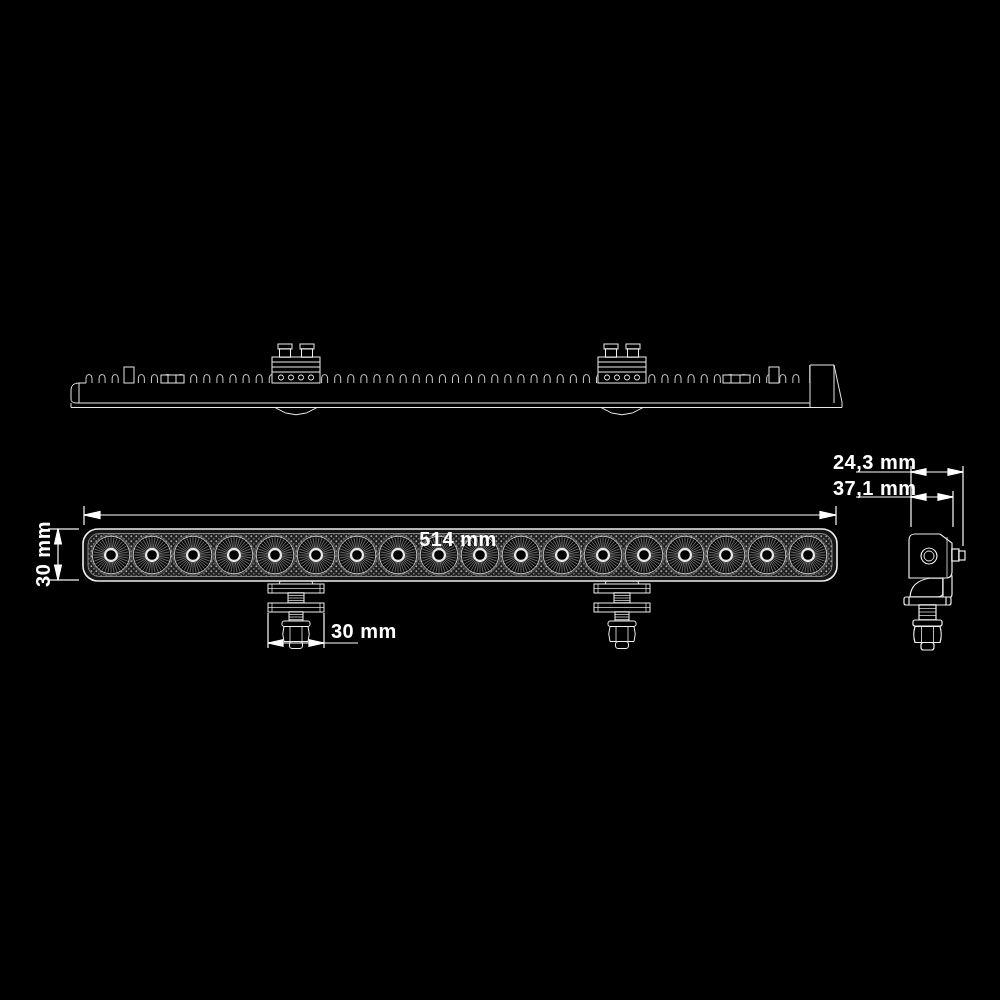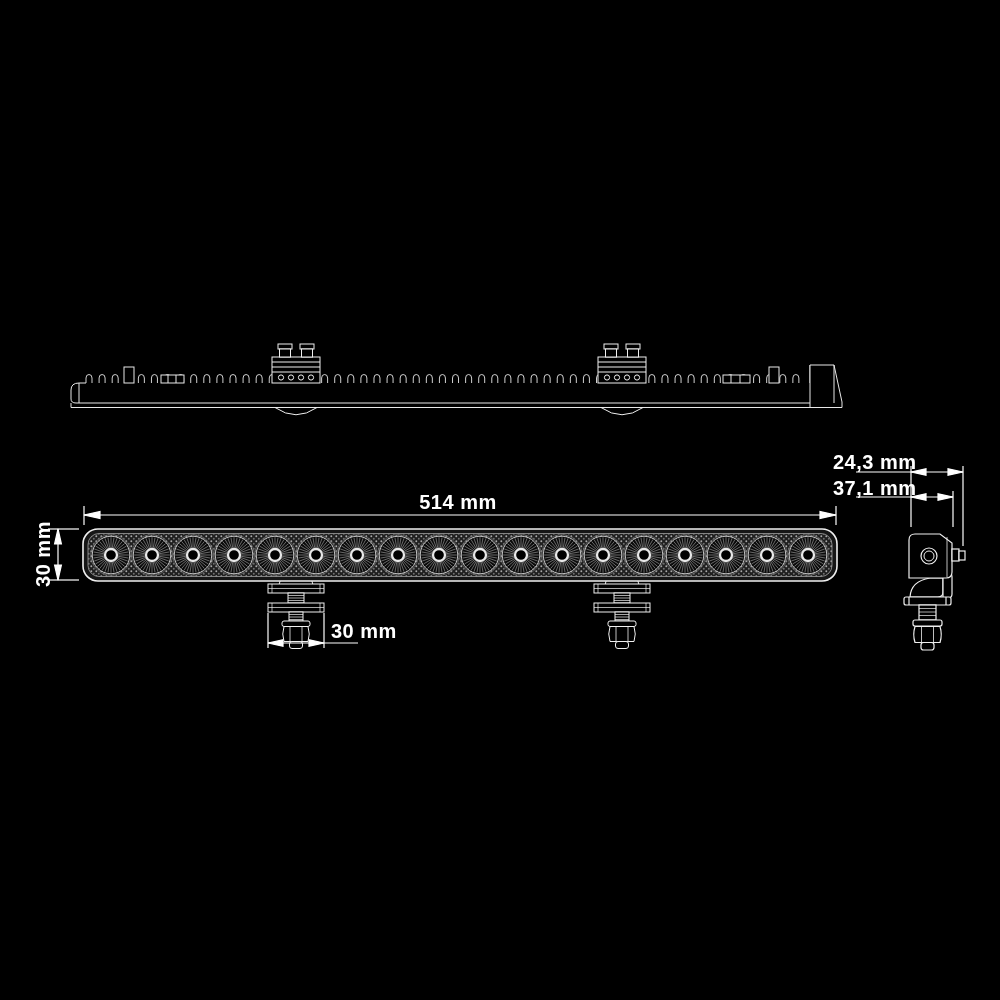--- a/index.html
+++ b/index.html
@@ -13,21 +13,21 @@
   svg{position:absolute;left:0;top:0;}
   .dim-label{
     position:absolute;
     color:#ffffff;
     font-weight:700;
     font-size:20px;
     letter-spacing:0.5px;
     white-space:nowrap;
     line-height:1;
   }
-  .dim-label.centered{transform:translateX(-50%);}
+  .dim-label.centered{transform:translateX(-50%);margin-top:37px;}
   .dim-label.rotated{transform:translate(-50%,-50%) rotate(-90deg);}
 </style>
 </head>
 <body>
 
 <div class="canvas">
 
   <svg width="1000" height="1000" viewBox="0 0 1000 1000">
     <defs>
       <pattern id="stipple" width="5" height="5" patternUnits="userSpaceOnUse">

